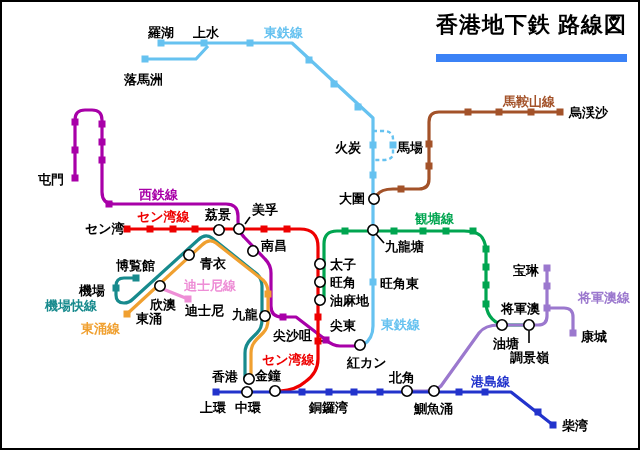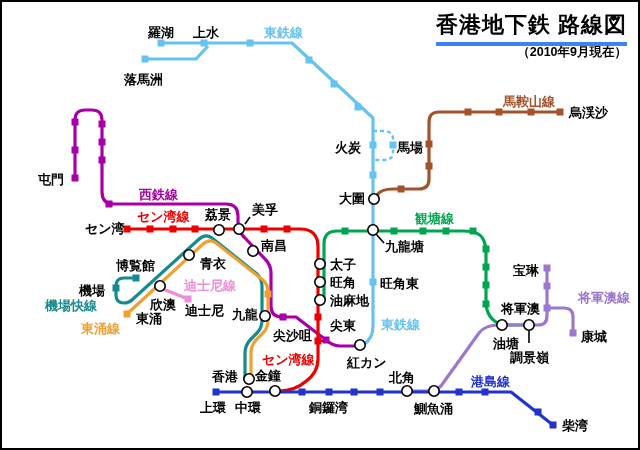--- a/index.html
+++ b/index.html
@@ -5,21 +5,21 @@
   html,body{margin:0;padding:0;background:#888;}
   .frame{
     position:relative;width:640px;height:450px;box-sizing:border-box;
     background:#fff;border:2px solid #000;overflow:hidden;
     font-family:"Liberation Sans",sans-serif;
   }
   .frame svg{position:absolute;left:0;top:0;}
   .map-label{font-family:"Liberation Sans",sans-serif;font-size:13px;font-weight:bold;}
   .page-title{
     position:absolute;top:8px;right:11px;font-size:22px;font-weight:bold;color:#000;
-    border-bottom:4px solid #3b82f6;padding-bottom:2px;letter-spacing:1px;white-space:nowrap;
+    border-bottom:8px solid #3b82f6;padding-bottom:14px;letter-spacing:1px;white-space:nowrap;
   }
   .page-subtitle{
     position:absolute;top:42px;right:11px;font-size:12.5px;font-weight:bold;color:#000;white-space:nowrap;
   }
   .copyright{
     position:absolute;bottom:6px;left:10px;font-size:12px;color:#000;white-space:nowrap;
   }
 </style>
 </head>
 <body>
@@ -181,14 +181,13 @@
         <text x="260" y="362" fill="#EE0000" class="map-label">セン湾線</text>
         <text x="413" y="221" fill="#00A550" class="map-label">観塘線</text>
         <text x="576" y="300" fill="#9B78CE" class="map-label">将軍澳線</text>
         <text x="469" y="384" fill="#2233CC" class="map-label">港島線</text>
         <text x="79" y="331" fill="#F0A030" class="map-label">東涌線</text>
         <text x="43" y="308" fill="#178A8D" class="map-label">機場快線</text>
         <text x="182" y="288" fill="#EE8ED6" class="map-label">迪士尼線</text>
       </g>
   </svg>
   <div class="page-title">香港地下鉄 路線図</div>
-  <div class="page-subtitle">（2010年9月現在）</div>
 </div>
 
 </body></html>

